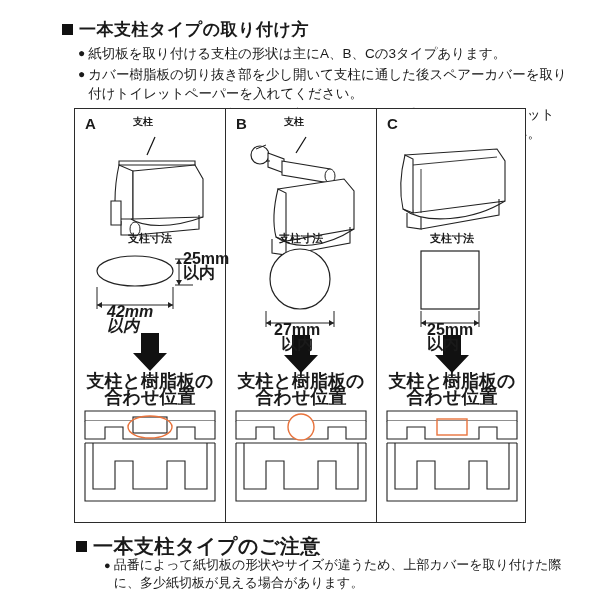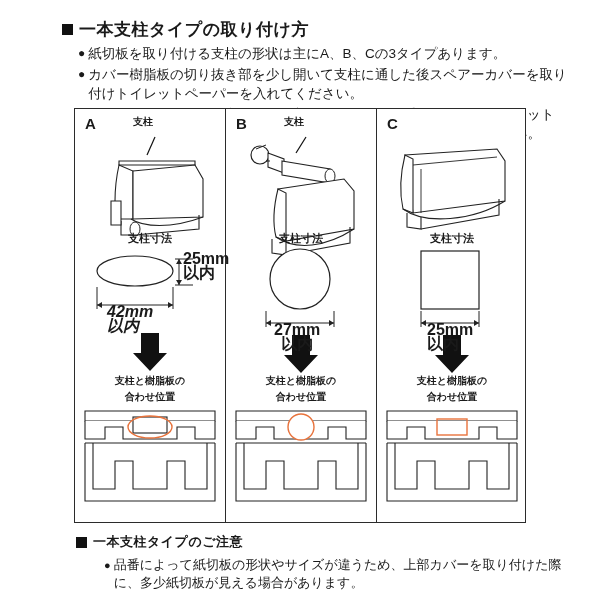--- a/index.html
+++ b/index.html
@@ -16,21 +16,21 @@
   
   .heading{
     display:flex;align-items:center;
     font-size:17px;font-weight:bold;letter-spacing:0.5px;
   }
   .heading .sq{
     display:inline-block;width:11px;height:11px;background:#111;
     margin-right:6px;
   }
   .h1{position:absolute;left:62px;top:18px;}
-  .h2{position:absolute;left:76px;top:533px;font-size:13px;text-align:center;}
+  .h2{position:absolute;left:76px;top:533px;font-size:20px;text-align:center;}
 
   
   .bullets{
     position:absolute;left:78px;top:44px;width:500px;
     font-size:13.5px;line-height:19px;
   }
   .bullet{display:flex;margin-bottom:2px;}
   .bullet .dot{
     flex:0 0 auto;margin-right:3px;font-size:12px;line-height:19px;
   }
@@ -68,21 +68,21 @@
   .dimtitle{
     position:absolute;top:122px;width:100%;text-align:center;
     font-size:11px;font-weight:bold;
   }
   .dimnote{
     position:absolute;font-size:16px;font-weight:bold;line-height:14px;
     text-align:left;
   }
   .fitlabel{
     position:absolute;top:264px;width:100%;text-align:center;
-    font-size:10px;font-weight:bold;line-height:16px;
+    font-size:18px;font-weight:bold;line-height:16px;
   }
   svg{display:block;}
   .sv{position:absolute;left:0;top:0;}
 </style>
 </head>
 <body>
 
 <div class="page">
 
   <div class="heading h1">

